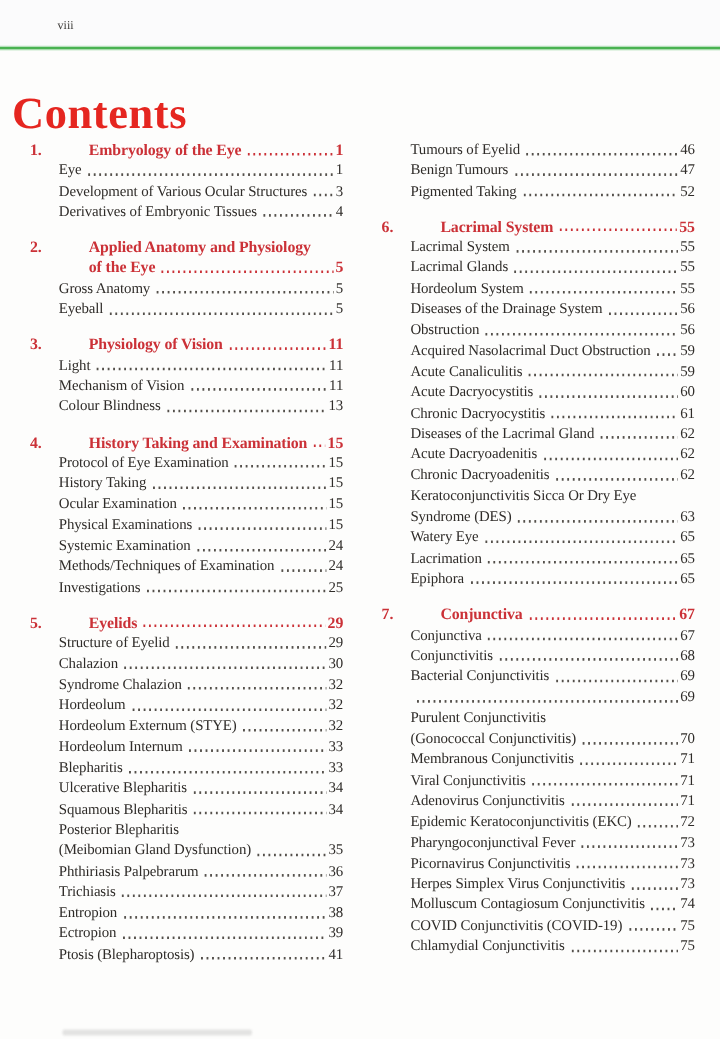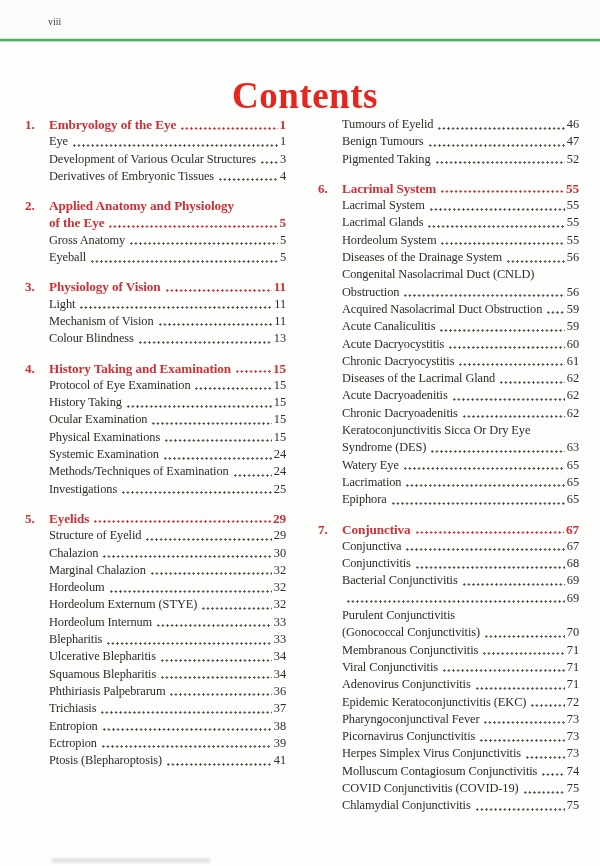--- a/index.html
+++ b/index.html
@@ -12,28 +12,28 @@
   body{
     width:600px;height:866px;position:relative;overflow:hidden;
     background:#fdfdfc;
     font-family:"Liberation Serif","DejaVu Serif",serif;
     -webkit-font-smoothing:antialiased;
   }
   .top-strip{position:absolute;top:0;left:0;width:600px;height:39px;background:#fbfbfc;}
   .folio{position:absolute;top:16px;left:48px;font-size:10px;color:#3c3a38;}
   .rule{position:absolute;top:39px;left:0;width:600px;height:2px;background:var(--rule-green);
         box-shadow:0 1px 0 rgba(140,210,150,.55),0 -1px 0 rgba(160,215,170,.45);}
-  .title{position:absolute;top:49px;left:0;width:600px;text-align:center;
+  .title{position:absolute;top:49px;left:0;width:600px;text-align:left;
          font-size:37px;font-weight:bold;color:var(--title-red);letter-spacing:.5px;padding-left:10px;box-sizing:border-box;}
   .columns{position:absolute;top:116px;left:25px;right:21px;display:flex;gap:32px;}
   .col{flex:1 1 0;min-width:0;}
   .chapter{display:flex;margin-top:12px;color:var(--heading-red);font-weight:bold;font-size:13.2px;letter-spacing:-.1px;}
   .chapter.first{margin-top:0;}
   .chapter .num{flex:0 0 24px;width:24px;line-height:17.3px;}
-  .ch-body{flex:1 1 auto;min-width:0;}
+  .ch-body{flex:1 1 auto;min-width:0;margin-left:25px;}
   .entry{margin-left:24px;font-size:12.4px;color:var(--text-ink);letter-spacing:-.1px;}
   .line{line-height:17.3px;white-space:nowrap;}
   .row{display:flex;align-items:baseline;line-height:17.3px;white-space:nowrap;}
   .t{flex:0 1 auto;}
   .leader{flex:1 1 8px;min-width:8px;margin:0 2px 0 4px;align-self:stretch;
           background-image:radial-gradient(circle,currentColor .9px,transparent 1.15px);
           background-size:4.6px 4.6px;background-repeat:repeat-x;background-position:left bottom 3.2px;}
   .entry .leader{color:#54504b;}
   .chapter .leader{color:inherit;}
   .page{flex:0 0 auto;}
@@ -215,21 +215,21 @@
       </div>
       <div class="entry">
         <div class="row">
           <span class="t">Chalazion</span>
           <span class="leader"></span>
           <span class="page">30</span>
         </div>
       </div>
       <div class="entry">
         <div class="row">
-          <span class="t">Marginal Chalazion</span>
+          <span class="t">Syndrome Chalazion</span>
           <span class="leader"></span>
           <span class="page">32</span>
         </div>
       </div>
       <div class="entry">
         <div class="row">
           <span class="t">Hordeolum</span>
           <span class="leader"></span>
           <span class="page">32</span>
         </div>
@@ -260,20 +260,28 @@
           <span class="t">Ulcerative Blepharitis</span>
           <span class="leader"></span>
           <span class="page">34</span>
         </div>
       </div>
       <div class="entry">
         <div class="row">
           <span class="t">Squamous Blepharitis</span>
           <span class="leader"></span>
           <span class="page">34</span>
+        </div>
+      </div>
+      <div class="entry">
+        <div class="line">Posterior Blepharitis</div>
+        <div class="row">
+          <span class="t">(Meibomian Gland Dysfunction)</span>
+          <span class="leader"></span>
+          <span class="page">35</span>
         </div>
       </div>
       <div class="entry">
         <div class="row">
           <span class="t">Phthiriasis Palpebrarum</span>
           <span class="leader"></span>
           <span class="page">36</span>
         </div>
       </div>
       <div class="entry">
@@ -359,21 +367,20 @@
         </div>
       </div>
       <div class="entry">
         <div class="row">
           <span class="t">Diseases of the Drainage System</span>
           <span class="leader"></span>
           <span class="page">56</span>
         </div>
       </div>
       <div class="entry">
-        <div class="line">Congenital Nasolacrimal Duct (CNLD)</div>
         <div class="row">
           <span class="t">Obstruction</span>
           <span class="leader"></span>
           <span class="page">56</span>
         </div>
       </div>
       <div class="entry">
         <div class="row">
           <span class="t">Acquired Nasolacrimal Duct Obstruction</span>
           <span class="leader"></span>

